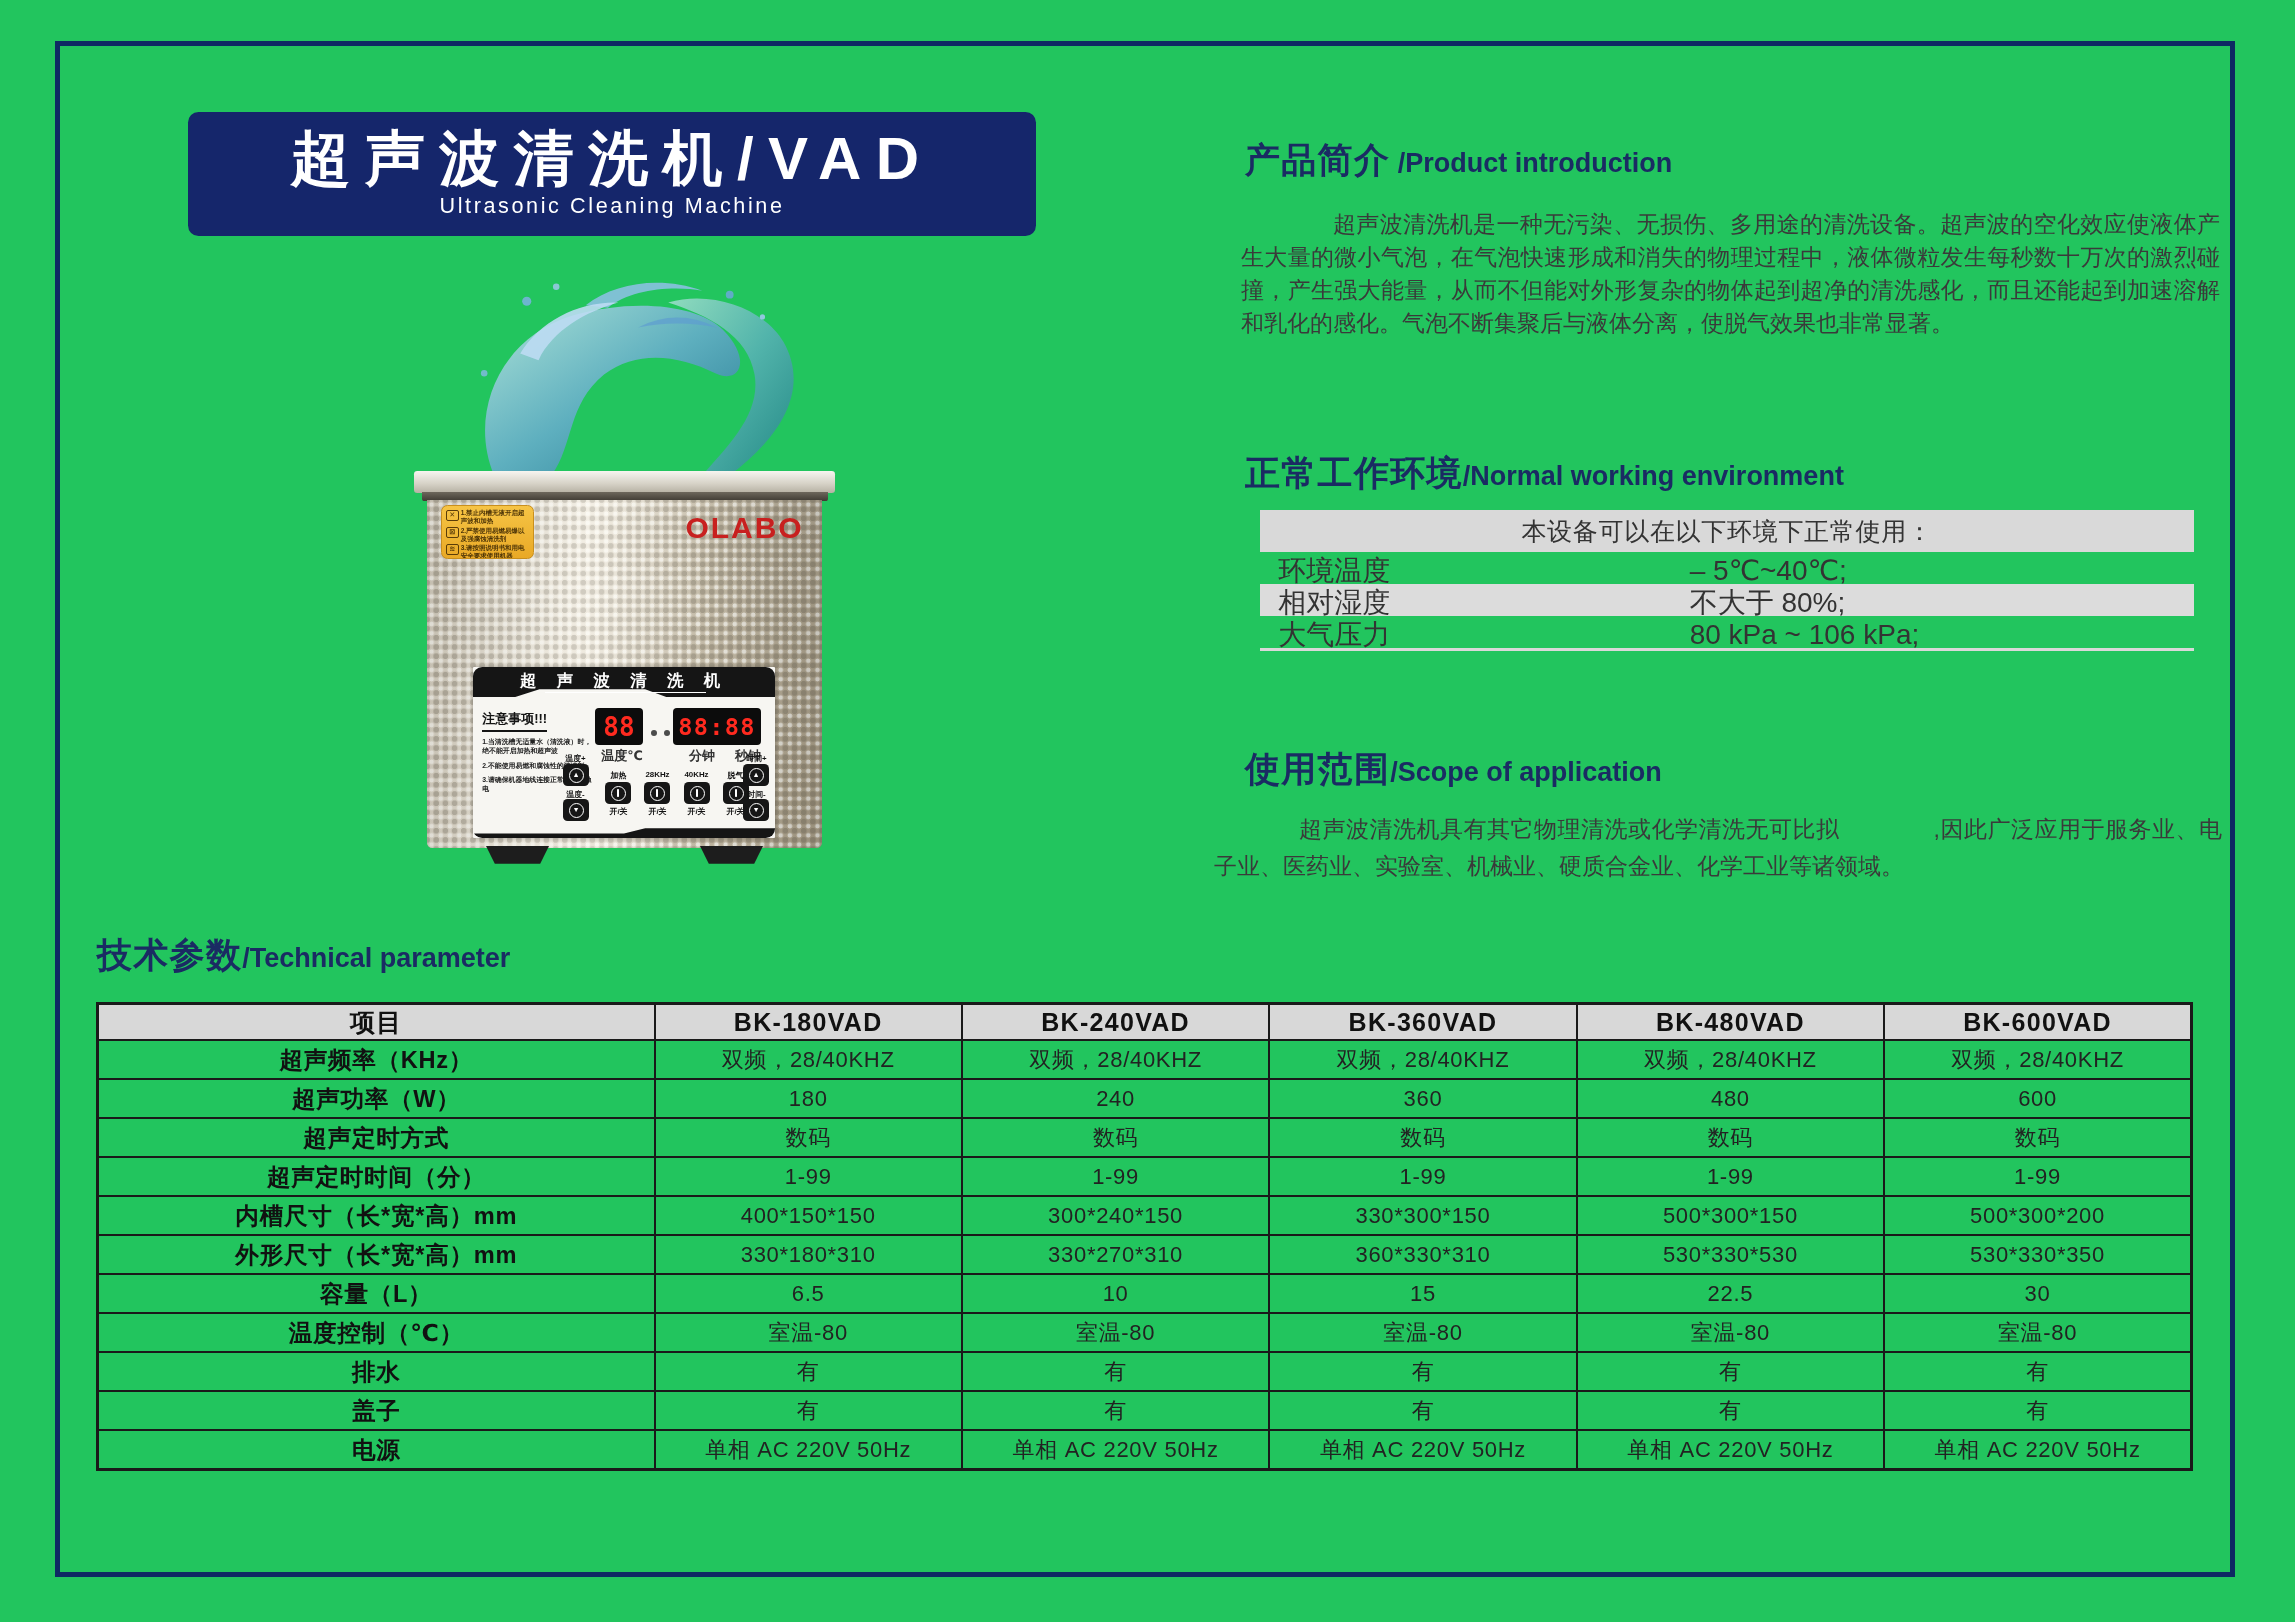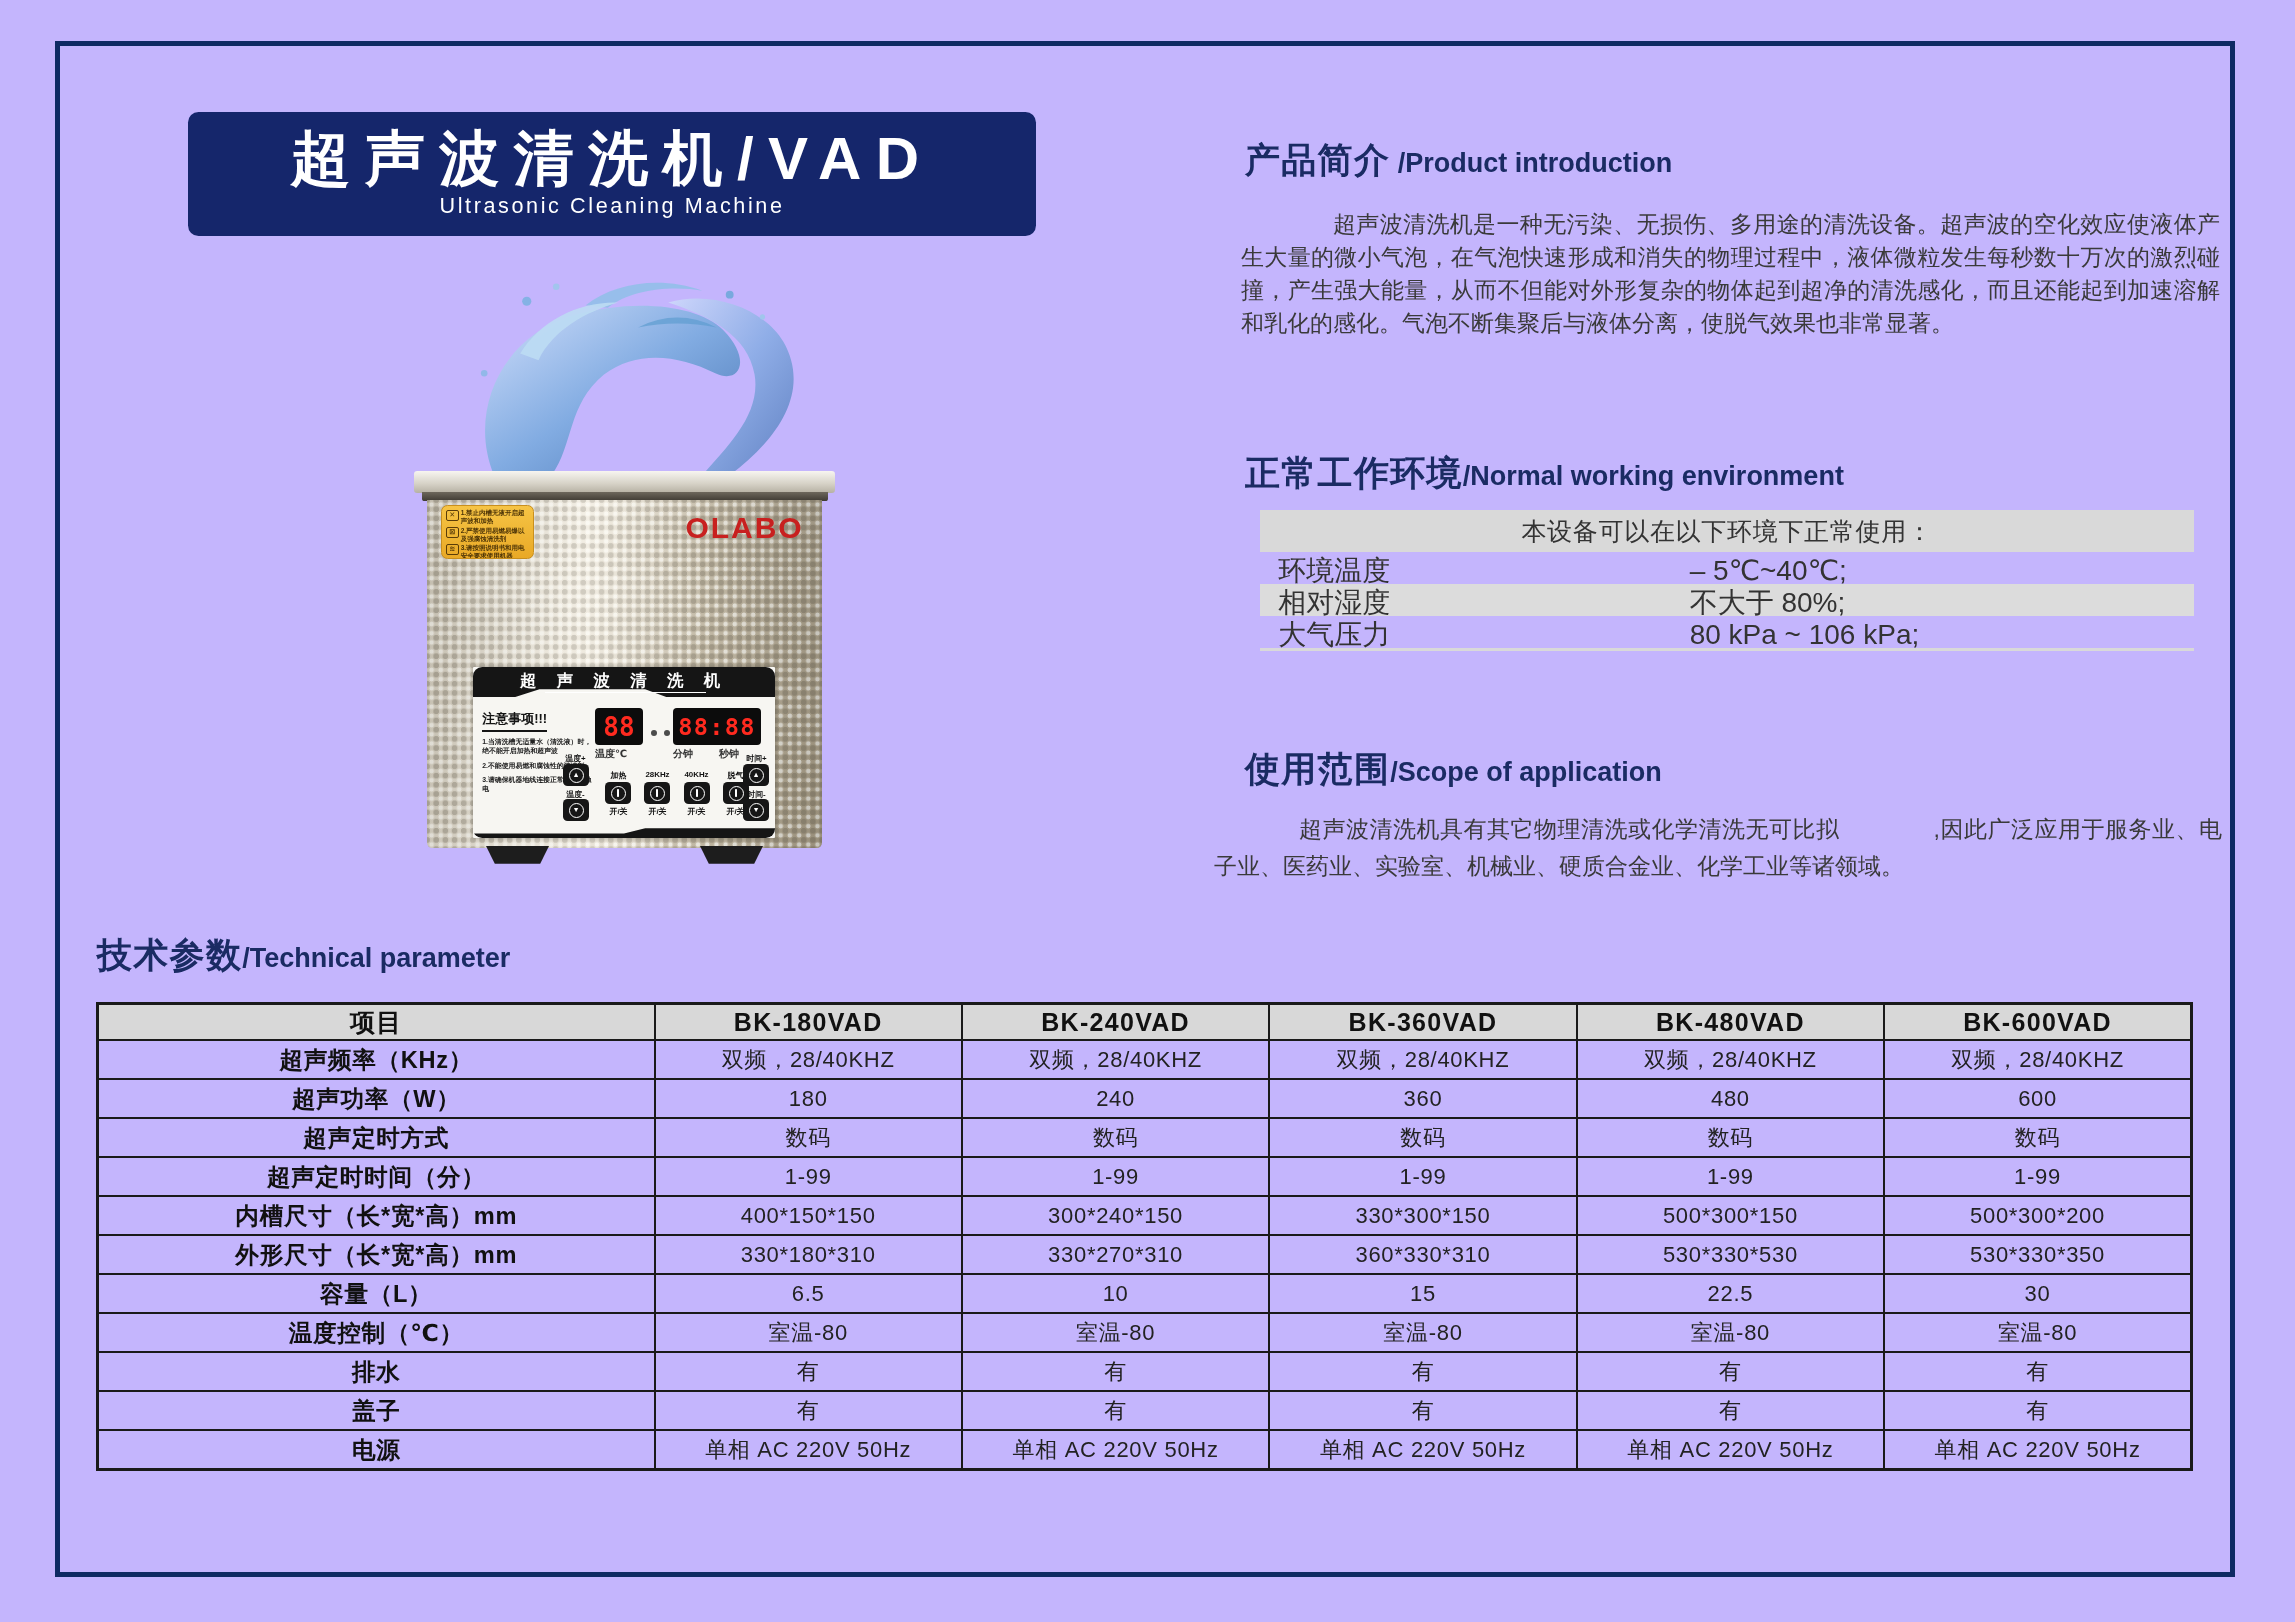--- a/index.html
+++ b/index.html
@@ -1,17 +1,17 @@
 <!DOCTYPE html>
 <html style="font-size:10.5px"><head>
 <meta charset="utf-8">
 <style>
   html,body{margin:0;padding:0;background:#ffffff;}
   .page{
-    position:relative; width:2295px; height:1623px; background:#c4b5fd; overflow:hidden;
+    position:relative; width:2295px; height:1623px; background:#22c55e; overflow:hidden;
     font-family:"Liberation Sans","DejaVu Sans",sans-serif; color:#3c3c3c;
   }
   
   .frame{position:absolute; left:55px; top:41px; width:2180px; height:1536px;
     border:5.9px solid #0e2a63; box-sizing:border-box;}
   
   .title-block{position:absolute; left:188px; top:112px; width:848px; height:124px;
     background:#15266b; border-radius:10.5px; text-align:center; color:#fff;}
   .title-cn{margin-top:14.4px; font-size:60px; font-weight:bold; letter-spacing:14.4px; line-height:65px;}
   .title-en{font-size:21.6px; letter-spacing:2.6px; line-height:29px; font-weight:500;}
@@ -69,21 +69,21 @@
     clip-path:polygon(0 0,100% 0,100% 100%,64% 100%,57% 74%,22% 74%,14% 100%,0 100%);}
   .panel-title{position:absolute; left:0; top:2.6px; width:302px; text-align:center;
     color:#ffffff; font-size:16.4px; letter-spacing:7.9px; font-weight:bold;}
   .panel-title-line{position:absolute; left:72px; top:25px; width:161px; height:1.3px; background:#fff;}
   .disp{position:absolute; background:#0c0c0c; border-radius:3.9px; color:#ff2a1f;
     font-family:"DejaVu Sans Mono","Liberation Mono",monospace; font-weight:bold;
     display:flex; align-items:center; justify-content:center;}
   .disp.temp{left:122px; top:41px; width:48px; height:37px; font-size:26px;}
   .disp.time{left:200px; top:41px; width:88px; height:37px; font-size:23.6px; letter-spacing:1.3px;}
   .disp-dot{position:absolute; width:5.9px; height:5.9px; border-radius:50%; background:#4c4c4c; top:63px;}
-  .disp-lbl{position:absolute; font-size:10px; color:#333; font-weight:bold; text-align:left;}
+  .disp-lbl{position:absolute; font-size:13px; color:#333; font-weight:bold; text-align:right;}
   .notice{position:absolute; left:9.2px; top:43px; width:110px;}
   .notice-title{font-size:13px; font-weight:bold; color:#151515; border-bottom:2px solid #151515;
     display:inline-block; padding-bottom:2px;}
   .notice-line{font-size:6.9px; line-height:9.2px; color:#222; margin-top:5.2px; font-weight:bold;}
   .btn{position:absolute; width:26px; height:22px; background:#161616; border-radius:4.6px;
     display:flex; align-items:center; justify-content:center;}
   .btn .ring{width:13px; height:13px; border:1.3px solid #fff; border-radius:50%;
     display:flex; align-items:center; justify-content:center; color:#fff; font-size:7.2px; line-height:1;}
   .btn .bar{width:2px; height:7.2px; background:#fff; border-radius:0.7px;}
   .b-lbl{position:absolute; font-size:7.9px; font-weight:bold; color:#111; text-align:center; width:39px;}

